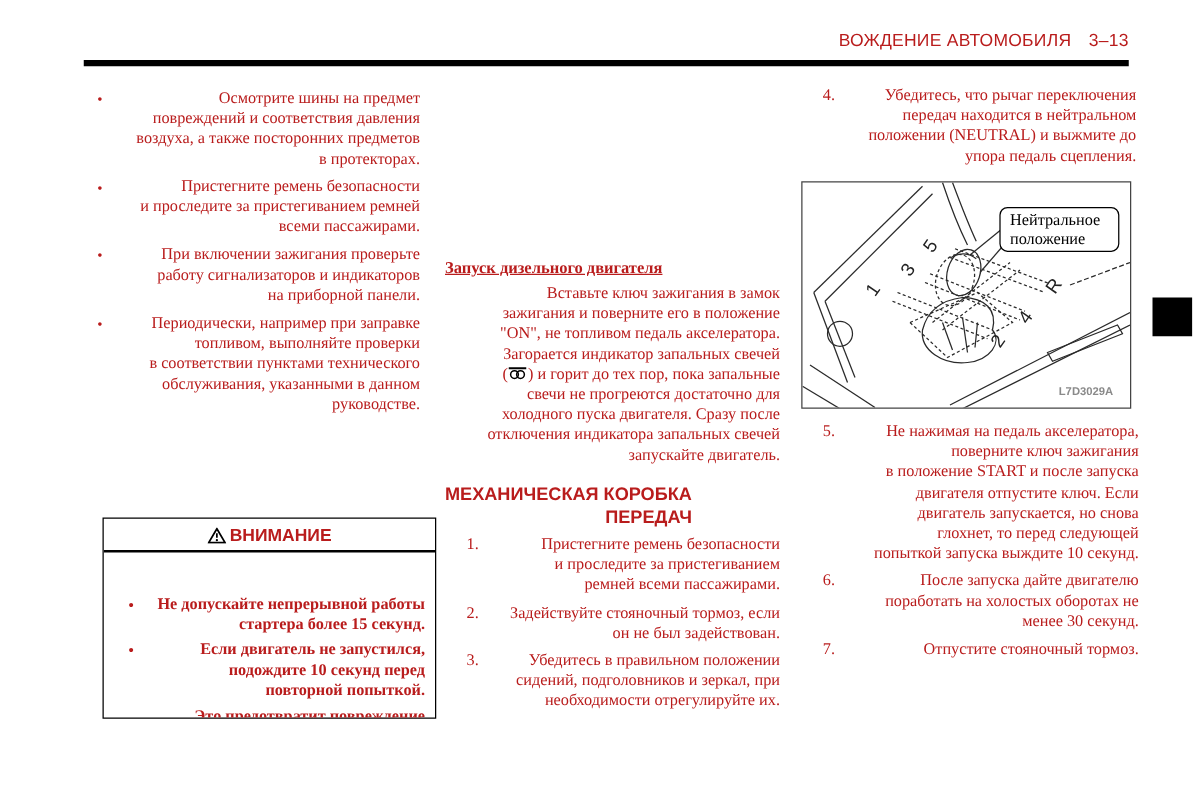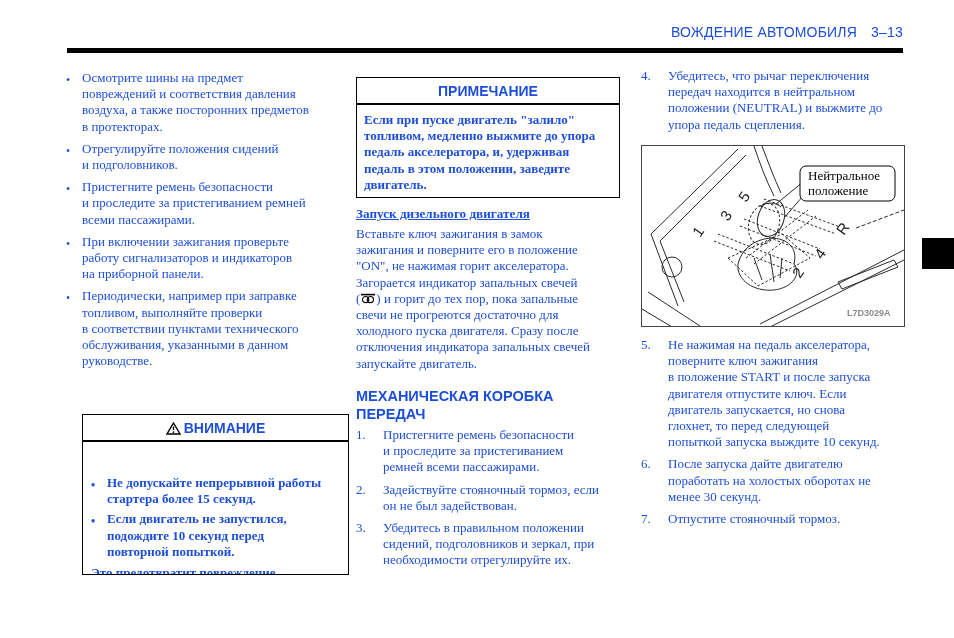--- a/index.html
+++ b/index.html
@@ -1,17 +1,17 @@
 <!DOCTYPE html>
 <html><head>
 <meta charset="utf-8">
 <style>
   html,body{margin:0;padding:0;background:#fff;}
-  .page{position:relative;width:954px;height:638px;background:#ffffff;color:#1d4ed8;overflow:hidden;
-        font-family:"Liberation Serif",serif;}
+  .page{position:relative;width:954px;height:638px;background:#ffffff;color:#b91c1c;overflow:hidden;
+        font-family:"Liberation Serif",serif;text-align:right;}
   
   .hdr{position:absolute;top:24px;right:51px;font:14px "Liberation Sans",sans-serif;letter-spacing:.2px;}
   .hdr .num{margin-left:14px;}
   .rule{position:absolute;left:67px;top:48px;width:836px;height:5px;background:#000;}
   
   .body{font-family:"Liberation Serif",serif;font-size:13px;line-height:16.2px;white-space:pre-line;}
   .bold{font-weight:bold;}
   .li{display:flex;margin-bottom:6px;}
   .li .bm{width:16px;flex:none;}
   .li .bm::before{content:"•";font-size:12px;}
@@ -53,25 +53,20 @@
   <div class="hdr"><span>ВОЖДЕНИЕ АВТОМОБИЛЯ</span><span class="num">3–13</span></div>
   <div class="rule"></div>
 
   <div id="col1">
     <div class="li">
         <span class="bm"></span>
         <span class="tx body">Осмотрите шины на предмет
 повреждений и соответствия давления
 воздуха, а также посторонних предметов
 в протекторах.</span>
-      </div>
-    <div class="li">
-        <span class="bm"></span>
-        <span class="tx body">Отрегулируйте положения сидений
-и подголовников.</span>
       </div>
     <div class="li">
         <span class="bm"></span>
         <span class="tx body">Пристегните ремень безопасности
 и проследите за пристегиванием ремней
 всеми пассажирами.</span>
       </div>
     <div class="li">
         <span class="bm"></span>
         <span class="tx body">При включении зажигания проверьте
@@ -107,35 +102,25 @@
           <span class="bm bold"></span>
           <span class="tx body bold">Если двигатель не запустился,
 подождите 10 секунд перед
 повторной попыткой.</span>
         </div>
     </div>
     <div class="warn-footer body bold">Это предотвратит повреждение
 стартера.</div>
   </div>
 
-  <div id="notebox">
-    <div class="box-title">
-        <span>ПРИМЕЧАНИЕ</span>
-      </div>
-    <div class="note-body body bold">Если при пуске двигатель "залило"
-топливом, медленно выжмите до упора
-педаль акселератора, и, удерживая
-педаль в этом положении, заведите
-двигатель.</div>
-  </div>
 
   <div id="diesel-h">Запуск дизельного двигателя</div>
   <p id="diesel-b" class="body" style="margin:0;"><span>Вставьте ключ зажигания в замок
 зажигания и поверните его в положение
-"ON", не нажимая горит акселератора.
+"ON", не топливом педаль акселератора.
 Загорается индикатор запальных свечей
 (</span><svg class="glow-svg" width="16" height="11" viewBox="0 0 16 11">
         <line x1="1" y1="1.6" x2="15" y2="1.6" stroke="#000" stroke-width="1.6"></line>
         <circle cx="5.6" cy="6.6" r="3.1" fill="none" stroke="#000" stroke-width="1.2"></circle>
         <circle cx="10.4" cy="6.6" r="3.1" fill="none" stroke="#000" stroke-width="1.2"></circle>
       </svg><span>) и горит до тех пор, пока запальные
 свечи не прогреются достаточно для
 холодного пуска двигателя. Сразу после
 отключения индикатора запальных свечей
 запускайте двигатель.</span></p>

